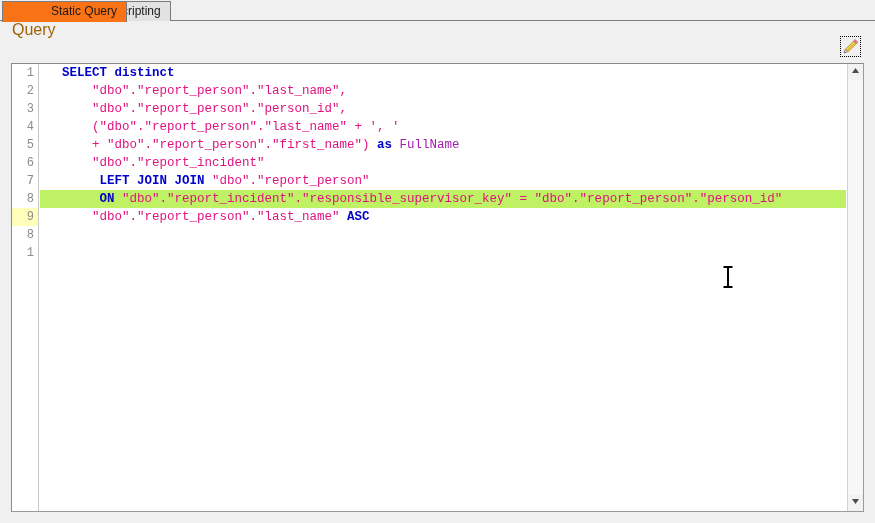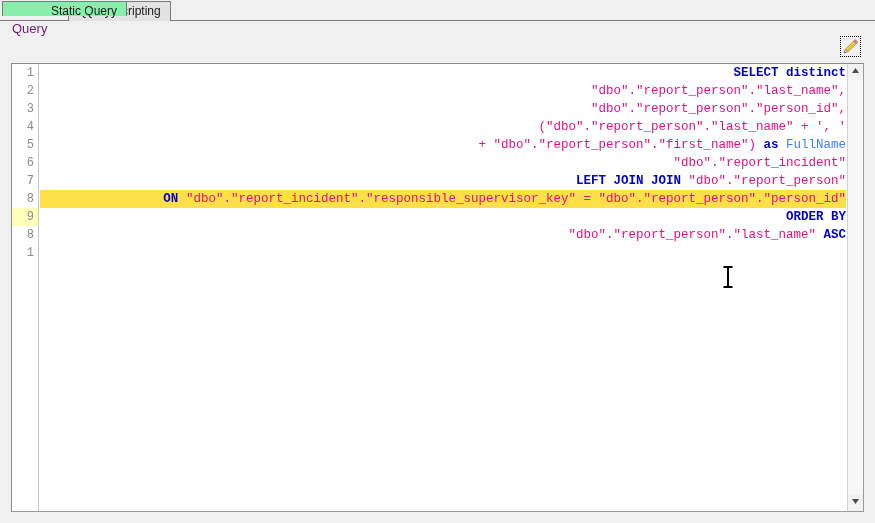--- a/index.html
+++ b/index.html
@@ -42,23 +42,23 @@
     box-sizing: border-box;
     font-size: 12px;
     color: #1a1a1a;
     border: 1px solid #7a7a7a;
     border-bottom: none;
     white-space: nowrap;
     user-select: none;
   }
   .tab.active {
     left: 2px;
-    background: #86efac;
+    background: #f97316;
     z-index: 3;
-    height: 15px;
+    height: 21px;
     padding-left: 48px;
   }
   .tab.inactive {
     left: 68px;
     background: #e2e2e2;
     z-index: 2;
   }
 
   
   .panel {
@@ -67,22 +67,22 @@
     width: 875px;
     height: 502px;
     background: #f0f0f0;
     box-sizing: border-box;
   }
 
   .query-label {
     position: absolute;
     left: 12px;
     top: 21px;
-    font-size: 13px;
-    color: #701a75;
+    font-size: 16px;
+    color: #a16207;
     user-select: none;
   }
 
   
   .pencil-btn {
     position: absolute;
     left: 840px;
     top: 36px;
     width: 21px;
     height: 21px;
@@ -138,29 +138,28 @@
     height: 100%;
     background: #ffffff;
     overflow: hidden;
   }
   .code-line {
     height: 18px;
     line-height: 18px;
     white-space: pre;
     font-family: "Liberation Mono", monospace;
     font-size: 12.5px;
-    padding-left: 6px;
+    padding-left: 22px;
     color: #000000;
-    text-align: right;
-  }
-  .code-line.hl { background: #fde047; }
+  }
+  .code-line.hl { background: #bef264; }
 
   .tk-kw  { color: #0000cc; font-weight: bold; }
   .tk-str { color: #e0127f; }
-  .tk-id  { color: #3b82f6; }
+  .tk-id  { color: #a21caf; }
   .tk-pl  { color: #000000; }
 
   
   .vscroll {
     position: absolute;
     right: 0; top: 0;
     width: 16px;
     height: 100%;
     background: #f2f2f2;
     border-left: 1px solid #d2d2d2;
@@ -233,21 +232,20 @@
 
   <div class="code-area" id="code-area">
       <div class="code-line"><span class="tk-kw">SELECT distinct</span></div>
       <div class="code-line"><span class="tk-pl">    </span><span class="tk-str">"dbo"."report_person"."last_name",</span></div>
       <div class="code-line"><span class="tk-pl">    </span><span class="tk-str">"dbo"."report_person"."person_id",</span></div>
       <div class="code-line"><span class="tk-pl">    </span><span class="tk-str">("dbo"."report_person"."last_name" + ', '</span></div>
       <div class="code-line"><span class="tk-pl">    </span><span class="tk-str">+ "dbo"."report_person"."first_name")</span><span class="tk-pl"> </span><span class="tk-kw">as</span><span class="tk-id"> FullName</span></div>
       <div class="code-line"><span class="tk-pl">    </span><span class="tk-str">"dbo"."report_incident"</span></div>
       <div class="code-line"><span class="tk-pl">     </span><span class="tk-kw">LEFT JOIN JOIN</span><span class="tk-pl"> </span><span class="tk-str">"dbo"."report_person"</span></div>
       <div class="code-line hl"><span class="tk-pl">     </span><span class="tk-kw">ON</span><span class="tk-pl"> </span><span class="tk-str">"dbo"."report_incident"."responsible_supervisor_key" = "dbo"."report_person"."person_id"</span></div>
-      <div class="code-line"><span class="tk-kw">ORDER BY</span></div>
       <div class="code-line"><span class="tk-pl">    </span><span class="tk-str">"dbo"."report_person"."last_name"</span><span class="tk-pl"> </span><span class="tk-kw">ASC</span></div>
     </div>
 
   <div class="vscroll">
     <div class="sb-arrow up">
       <svg width="7" height="5" viewBox="0 0 7 5">
         <polygon points="3.5,0 7,5 0,5" fill="#4c4c4c"></polygon>
       </svg>
     </div>
     <div class="sb-track"></div>

